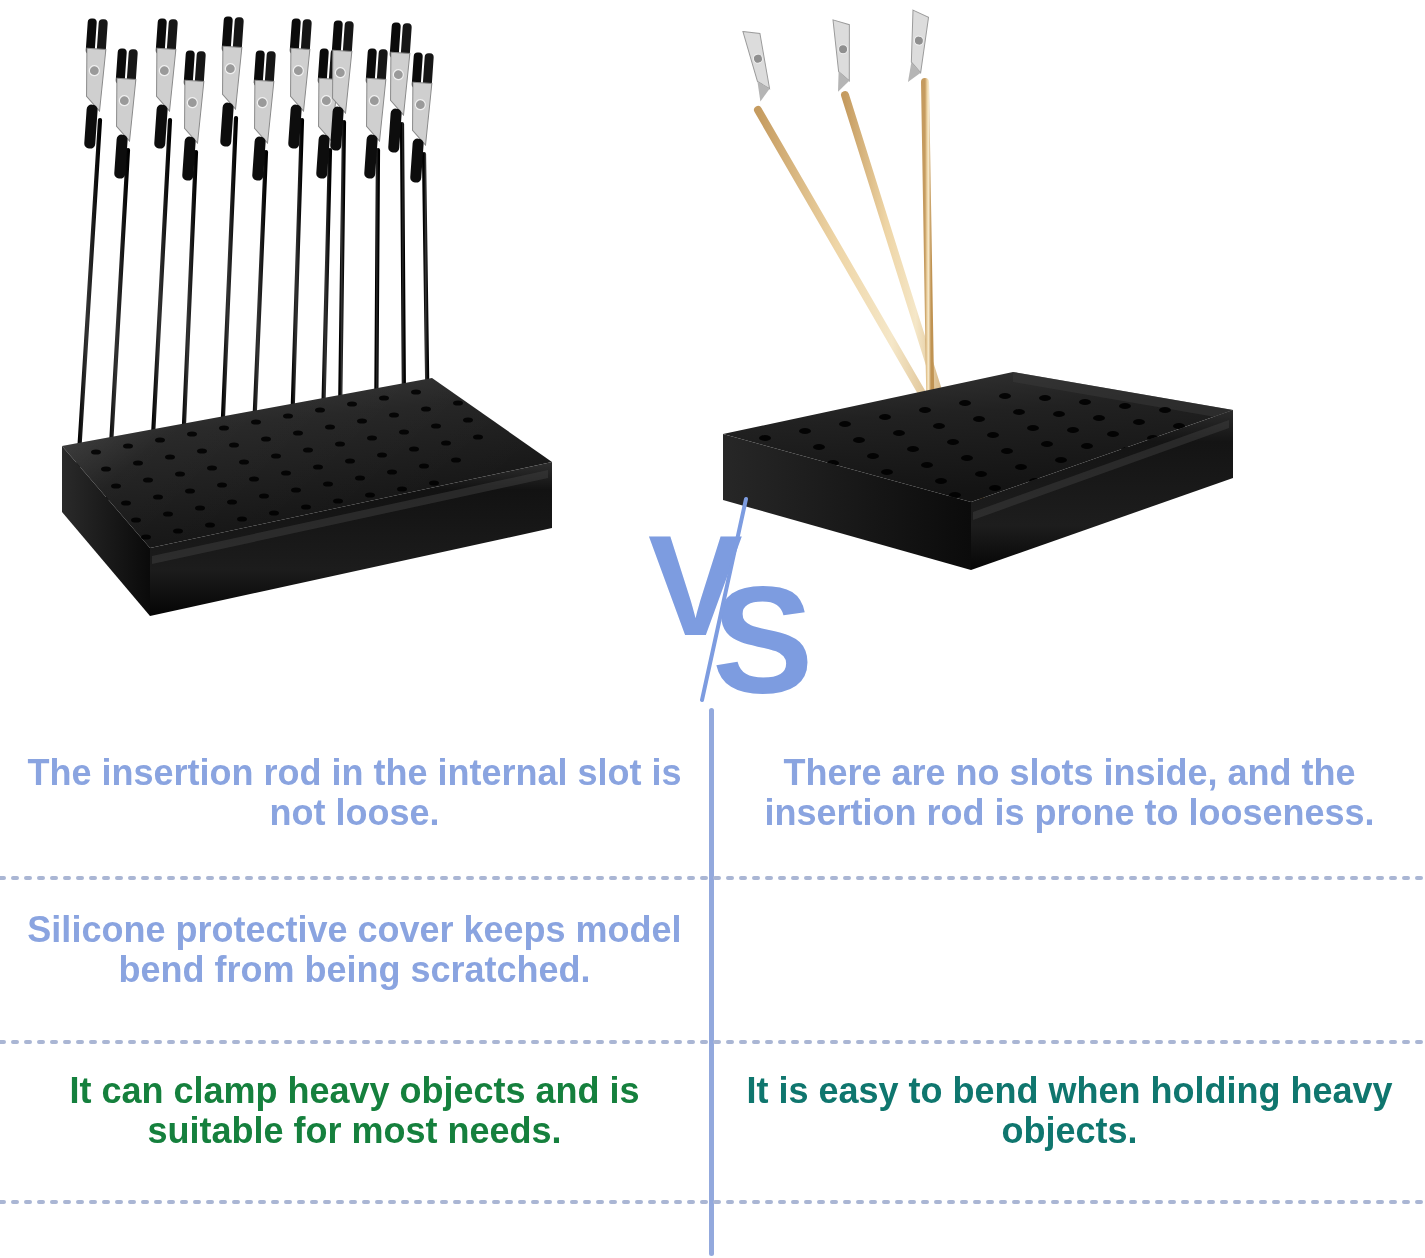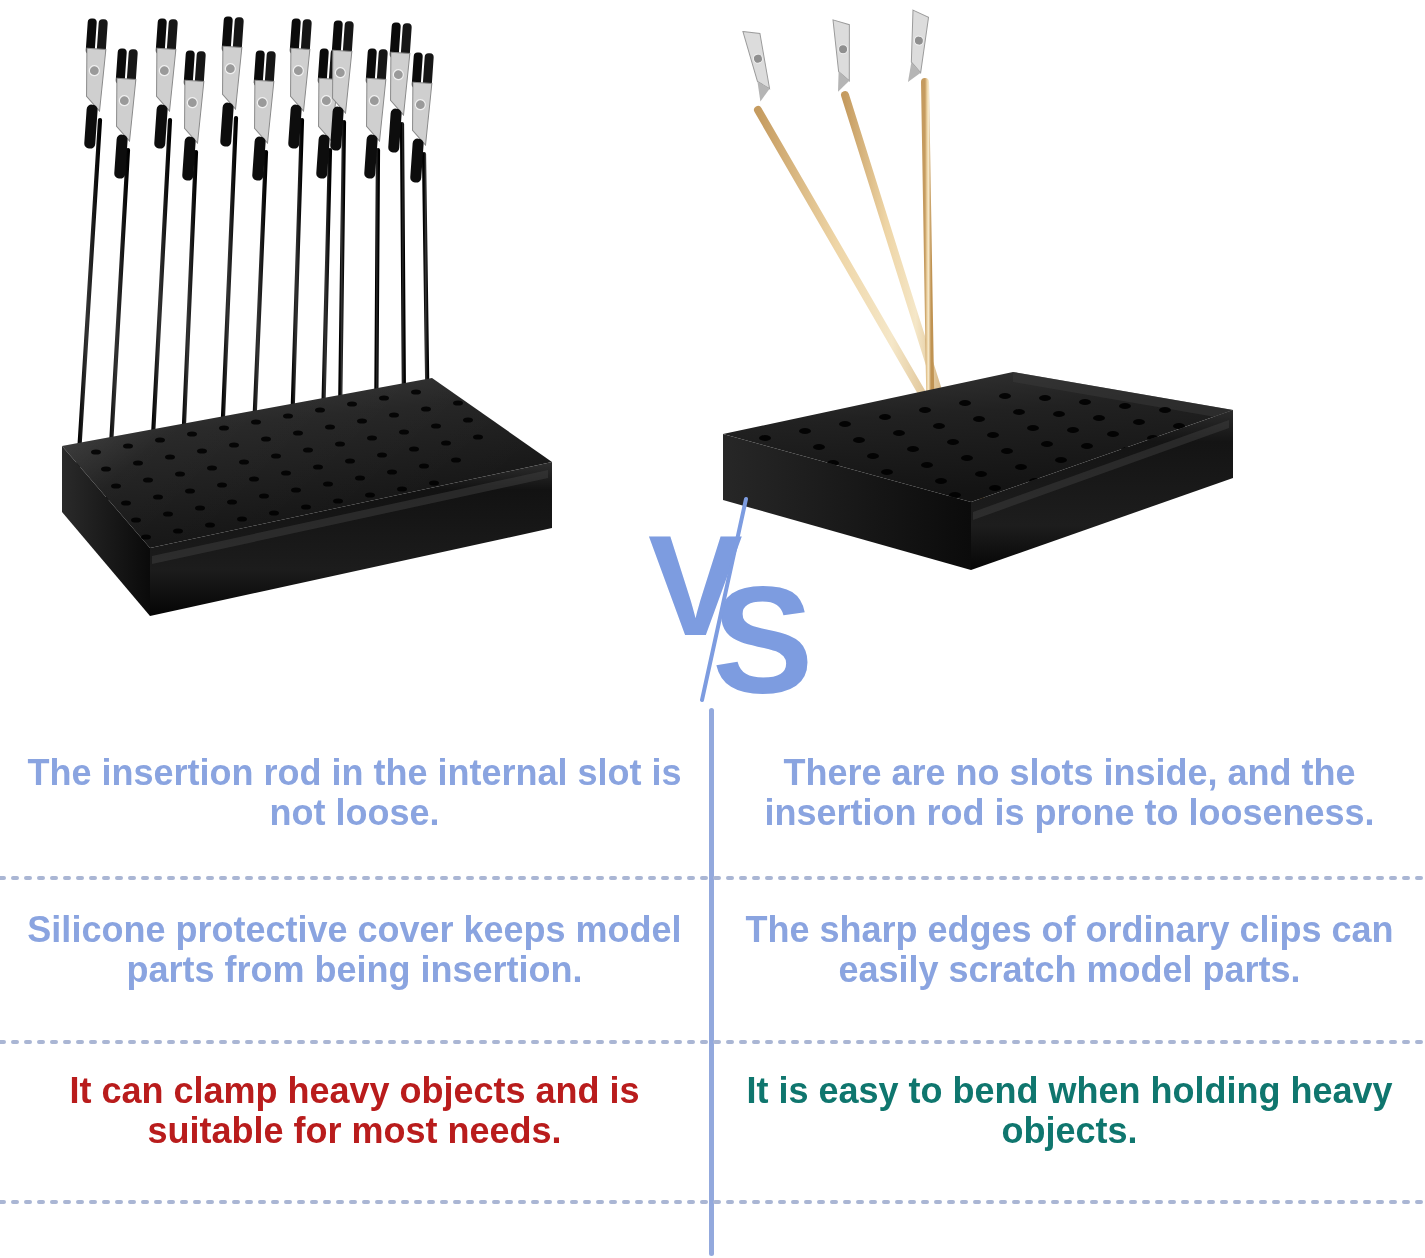--- a/index.html
+++ b/index.html
@@ -454,26 +454,23 @@
     </div>
 
     <div class="cell col-l row-1">
       <p style="color:#8aa4e0">The insertion rod in the internal slot is not loose.</p>
     </div>
     <div class="cell col-r row-1">
       <p style="color:#8aa4e0">There are no slots inside, and the insertion rod is prone to looseness.</p>
     </div>
 
     <div class="cell col-l row-2">
-      <p style="color:#8aa4e0">Silicone protective cover keeps model parts from being insertion.</p>
-    </div>
-    <div class="cell col-r row-2">
-      <p style="color:#8aa4e0">The sharp edges of ordinary clips can easily scratch model parts.</p>
+      <p style="color:#8aa4e0">Silicone protective cover keeps model bend from being scratched.</p>
     </div>
 
     <div class="cell col-l row-3">
-      <p style="color:#b91c1c">It can clamp heavy objects and is suitable for most needs.</p>
+      <p style="color:#15803d">It can clamp heavy objects and is suitable for most needs.</p>
     </div>
     <div class="cell col-r row-3">
       <p style="color:#0f766e">It is easy to bend when holding heavy objects.</p>
     </div>
   </div>
 </div>
 
 </body></html>

